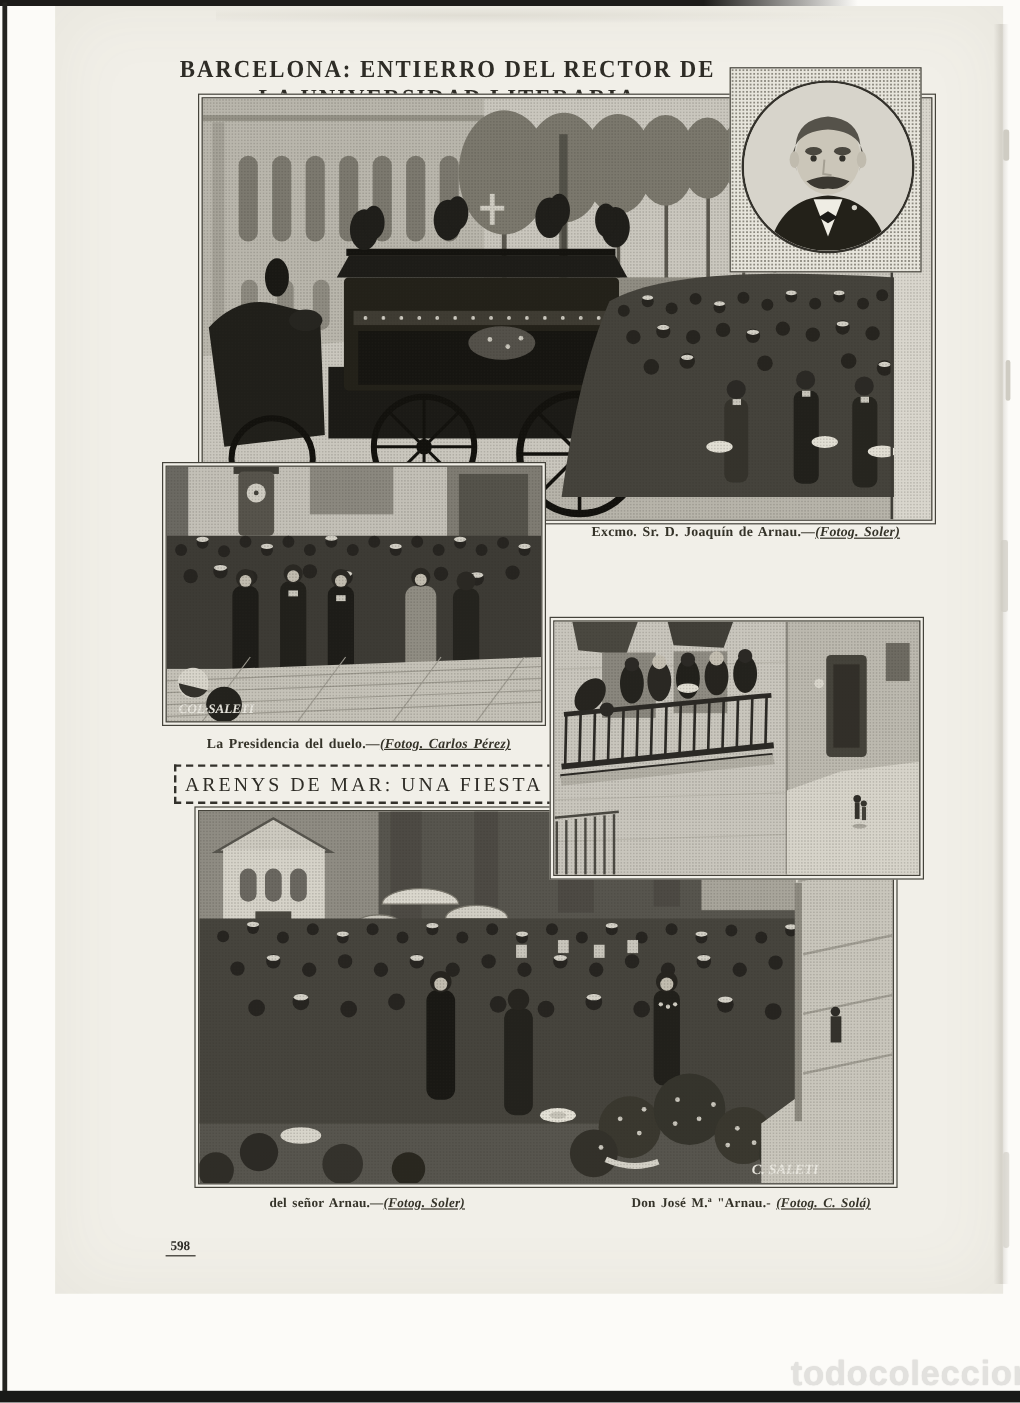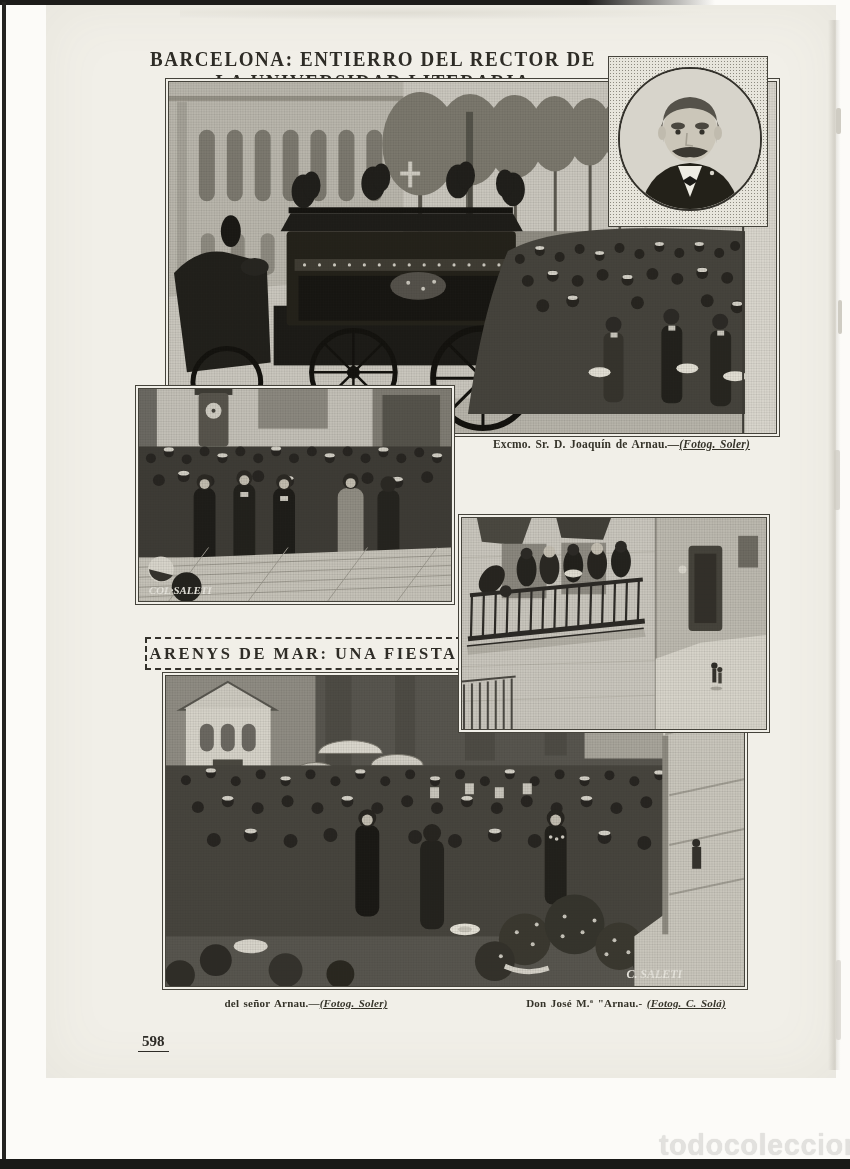--- a/index.html
+++ b/index.html
@@ -21,22 +21,22 @@
 
   
   .header-title{position:absolute;left:140px;top:49px;width:466px;text-align:center;
     font-weight:700;font-size:19px;letter-spacing:1.6px;color:#2e2c26;transform:scaleY(1.08);}
   .caption{position:absolute;font-weight:700;font-size:11.5px;color:#353329;
     letter-spacing:0.2px;word-spacing:1.5px;text-align:center;line-height:19px;}
   .caption .credit{font-style:italic;font-weight:600;text-decoration:underline;}
   .caption-small{line-height:15px;font-size:11px;}
   .arenys-box{position:absolute;left:145px;top:637px;width:313px;height:29px;
     border:2.5px dashed #33312b;display:flex;align-items:center;justify-content:center;}
-  .arenys-box span{font-weight:700;font-size:16.5px;letter-spacing:2.5px;color:#2e2c26;}
-  .page-number{position:absolute;left:138px;top:1033px;font-weight:700;font-size:15px;
+  .arenys-box span{font-weight:400;font-size:16.5px;letter-spacing:2.5px;color:#2e2c26;}
+  .page-number{position:absolute;left:138px;top:1033px;font-weight:700;font-size:11px;
     color:#2e2c27;border-bottom:1.5px solid #2e2c27;padding:0 4px 1px 4px;}
   .watermark{position:absolute;right:-12px;top:1129px;font-family:"Liberation Sans",sans-serif;
     font-weight:700;font-size:29px;letter-spacing:0.5px;color:#e2e1de;
     text-shadow:0 0 1px #d4d3cf;}
 
   
   .photo-frame{position:absolute;background:#f1efe8;border:1px solid #45433b;padding:2px;box-sizing:border-box;}
   .photo-inner{position:relative;width:100%;height:100%;border:1px solid #45433b;
     box-sizing:border-box;overflow:hidden;background:#c8c5bc;}
   .photo-inner svg{display:block;width:100%;height:100%;}
@@ -367,20 +367,23 @@
         <g>
           <circle cx="22" cy="182" r="13" fill="#d8d5cb"></circle>
             <path d="M10 182 a13 13 0 0 0 24 6 Z" fill="#34322c"></path>
           <circle cx="48" cy="200" r="15" fill="#23221d"></circle>
         </g>
         <text x="10" y="207" font-size="11" font-style="italic" font-weight="bold" fill="#e8e6de">COL·SALETI</text>
       </svg>
     </div>
   </div>
 
+  <div class="caption" style="left:140px;top:611px;width:318px;">
+    <span>La Presidencia del duelo.—</span><span class="credit">(Fotog. Carlos Pérez)</span>
+  </div>
 
   <div class="arenys-box">
     <span>ARENYS DE MAR: UNA FIESTA</span>
   </div>
 
   <div class="photo-frame z2" style="left:458px;top:514px;width:312px;height:219px;">
     <div class="photo-inner">
       <svg viewBox="0 0 306 213" preserveAspectRatio="none">
         <rect width="306" height="213" fill="#d0cdc4"></rect>
         <rect x="0" y="0" width="195" height="213" fill="#c9c6bd"></rect>

